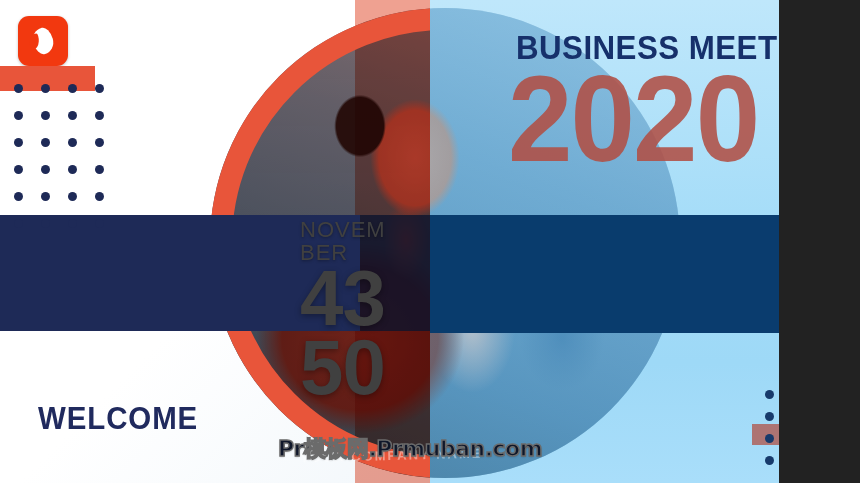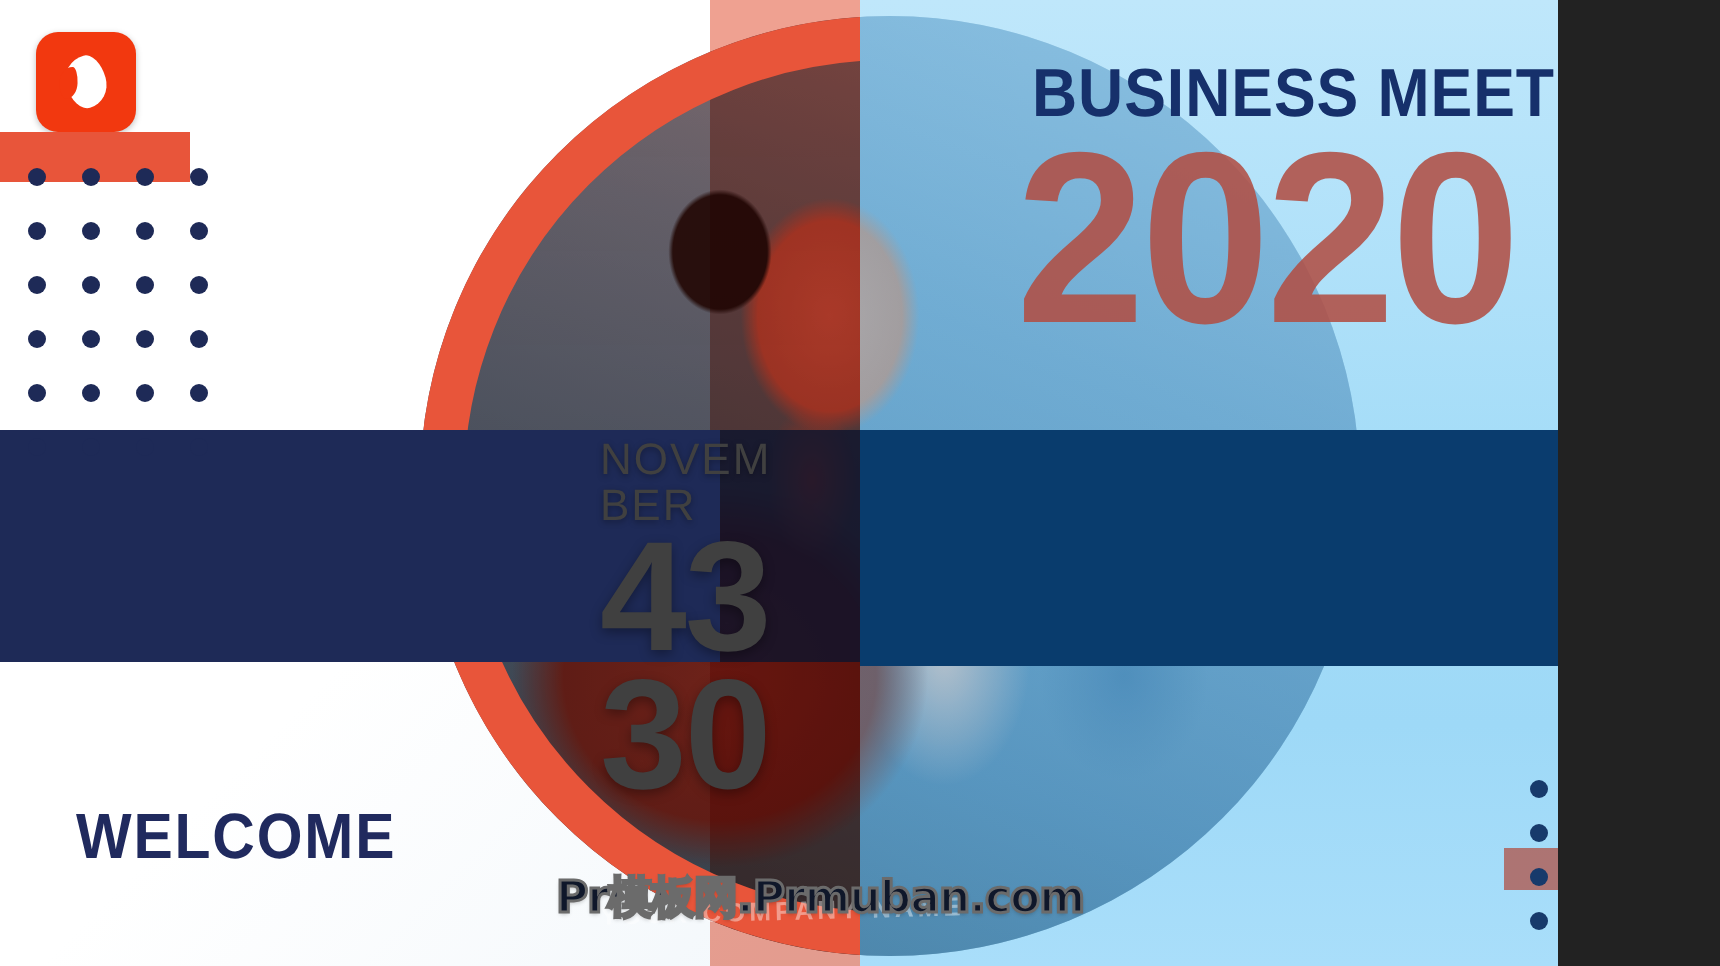--- a/index.html
+++ b/index.html
@@ -283,21 +283,21 @@
       <div class="d"></div>
       <div class="d"></div>
   </div>
 
   <div class="title">BUSINESS MEETING</div>
   <div class="year">2020</div>
 
   <div class="date-block">
     <div class="date-month">NOVEMBER</div>
     <div class="date-day">43</div>
-    <div class="date-day">30</div>
+    <div class="date-day">50</div>
   </div>
 
   <div class="welcome">WELCOME</div>
 
   <div class="credit">YOUR COMPANY NAME</div>
 
   <div class="watermark">Pr模板网.Prmuban.com</div>
 
 </div>
 

